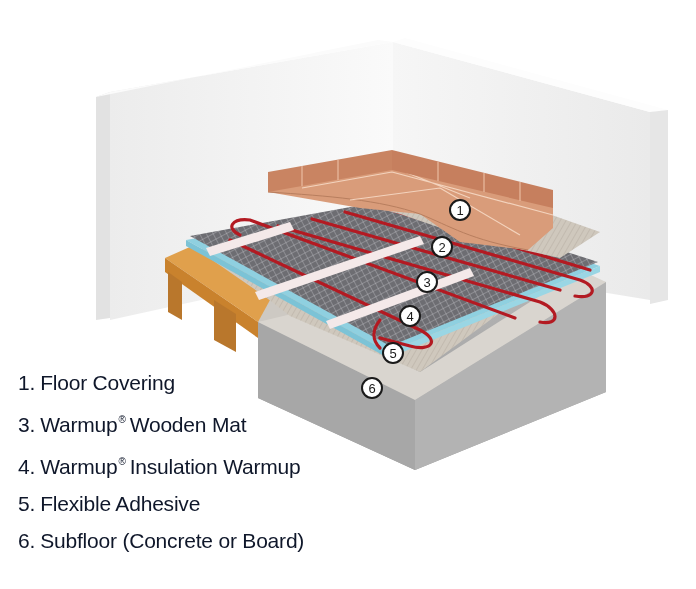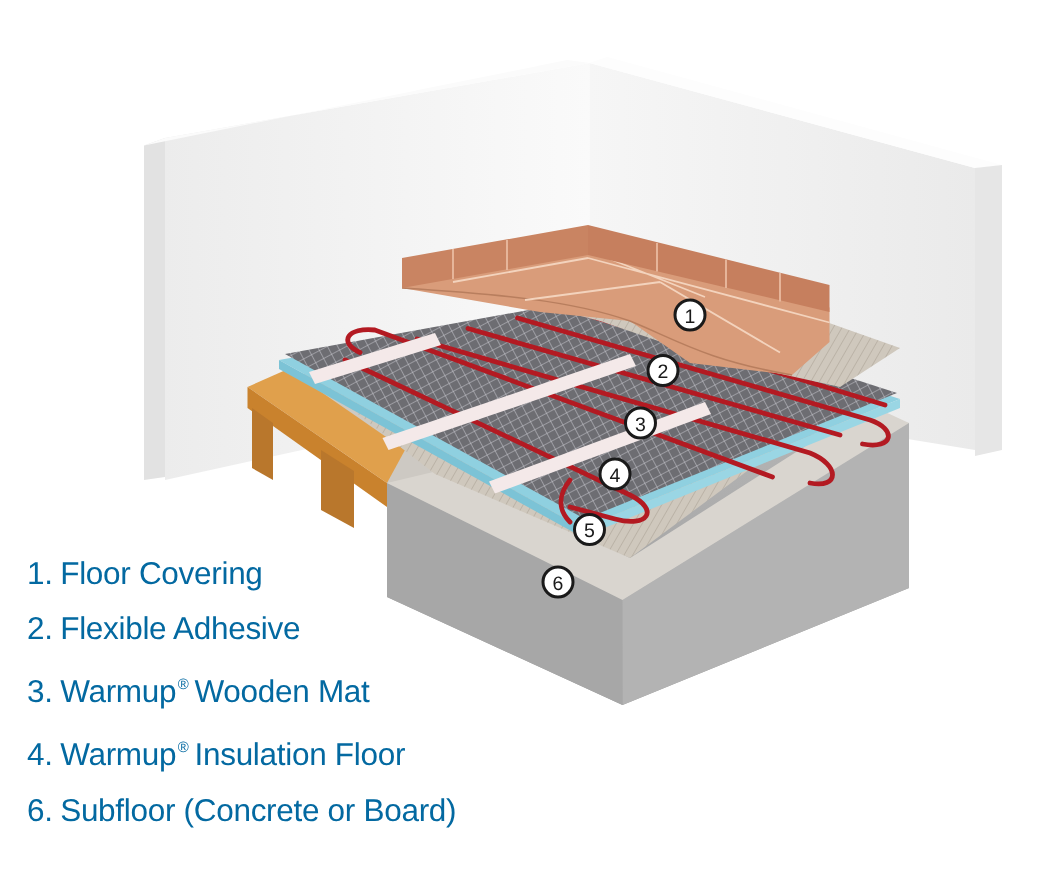--- a/index.html
+++ b/index.html
@@ -1,19 +1,19 @@
 <!DOCTYPE html>
 <html><head>
 <meta charset="utf-8">
 <style>
   html, body { margin: 0; padding: 0; background: #ffffff; }
   body { width: 696px; height: 589px; position: relative; overflow: hidden; font-family: "Liberation Sans", "DejaVu Sans", sans-serif; }
   #scene { position: absolute; left: 0; top: 0; width: 696px; height: 589px; }
   .legend { position: absolute; left: 18px; top: 364px; margin: 0; padding: 0; list-style: none; }
-  .legend li { font-size: 21px; line-height: 37px; color: #0369a1; white-space: nowrap; letter-spacing: -0.2px; }
+  .legend li { font-size: 21px; line-height: 37px; color: #0f172a; white-space: nowrap; letter-spacing: -0.2px; }
   .legend li .num { margin-right: 5px; }
   sup.reg { font-size: 10px; vertical-align: 9px; margin-left: 1px; margin-right: 4px; }
   .callout text { font-family: "Liberation Sans", "DejaVu Sans", sans-serif; }
 </style>
 </head>
 <body>
 
 <svg id="scene" viewBox="0 0 696 589" xmlns="http://www.w3.org/2000/svg">
   <defs>
     <linearGradient id="wallL" x1="0" y1="0" x2="1" y2="0">
@@ -129,17 +129,17 @@
     </g>
     <g class="callout">
       <circle cx="372" cy="388" r="10" fill="#ffffff" stroke="#1a1a1a" stroke-width="2"></circle>
       <text x="372" y="393" text-anchor="middle" font-size="13" fill="#1a1a1a">6</text>
     </g>
   </g>
 </svg>
 
 <ul class="legend">
   <li><span class="num">1.</span><span>Floor Covering</span></li>
-  <li><span class="num">2.</span><span>Flexible Adhesive</span></li>
   <li><span class="num">3.</span><span>Warmup</span><sup class="reg">®</sup><span>Wooden Mat</span></li>
-  <li><span class="num">4.</span><span>Warmup</span><sup class="reg">®</sup><span>Insulation Floor</span></li>
+  <li><span class="num">4.</span><span>Warmup</span><sup class="reg">®</sup><span>Insulation Warmup</span></li>
+  <li><span class="num">5.</span><span>Flexible Adhesive</span></li>
   <li><span class="num">6.</span><span>Subfloor (Concrete or Board)</span></li>
 </ul>
 
 </body></html>

